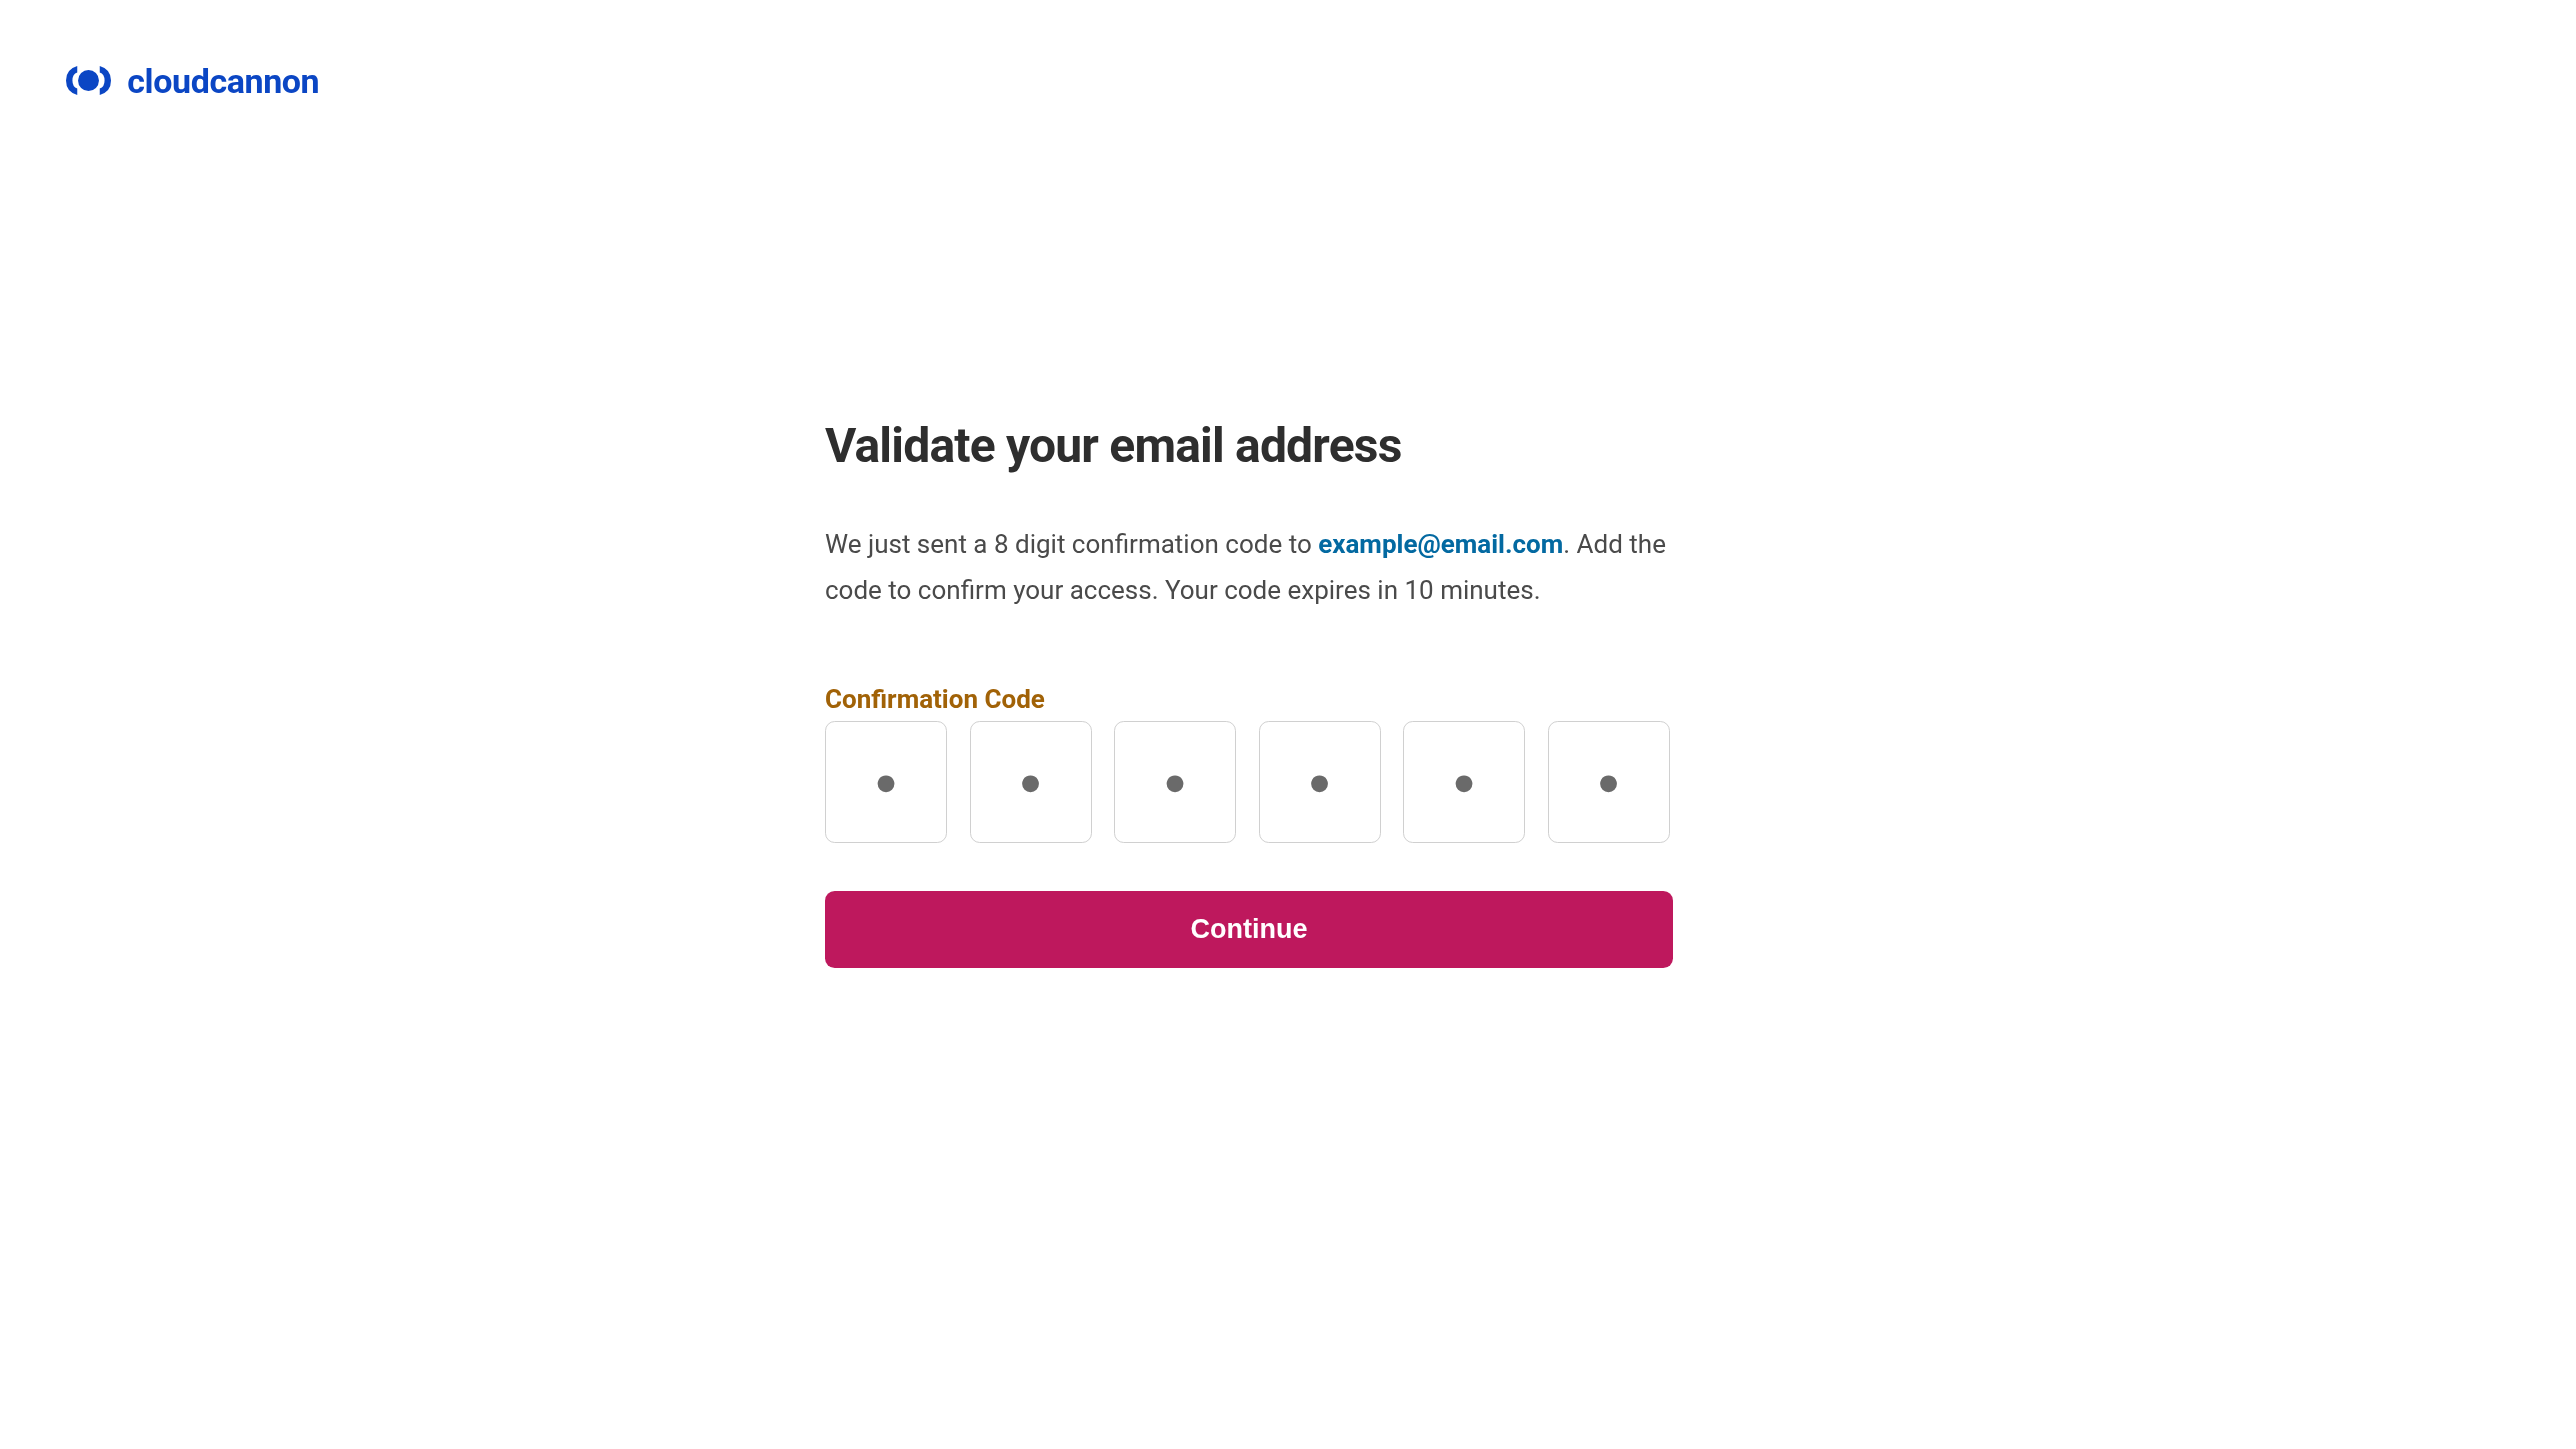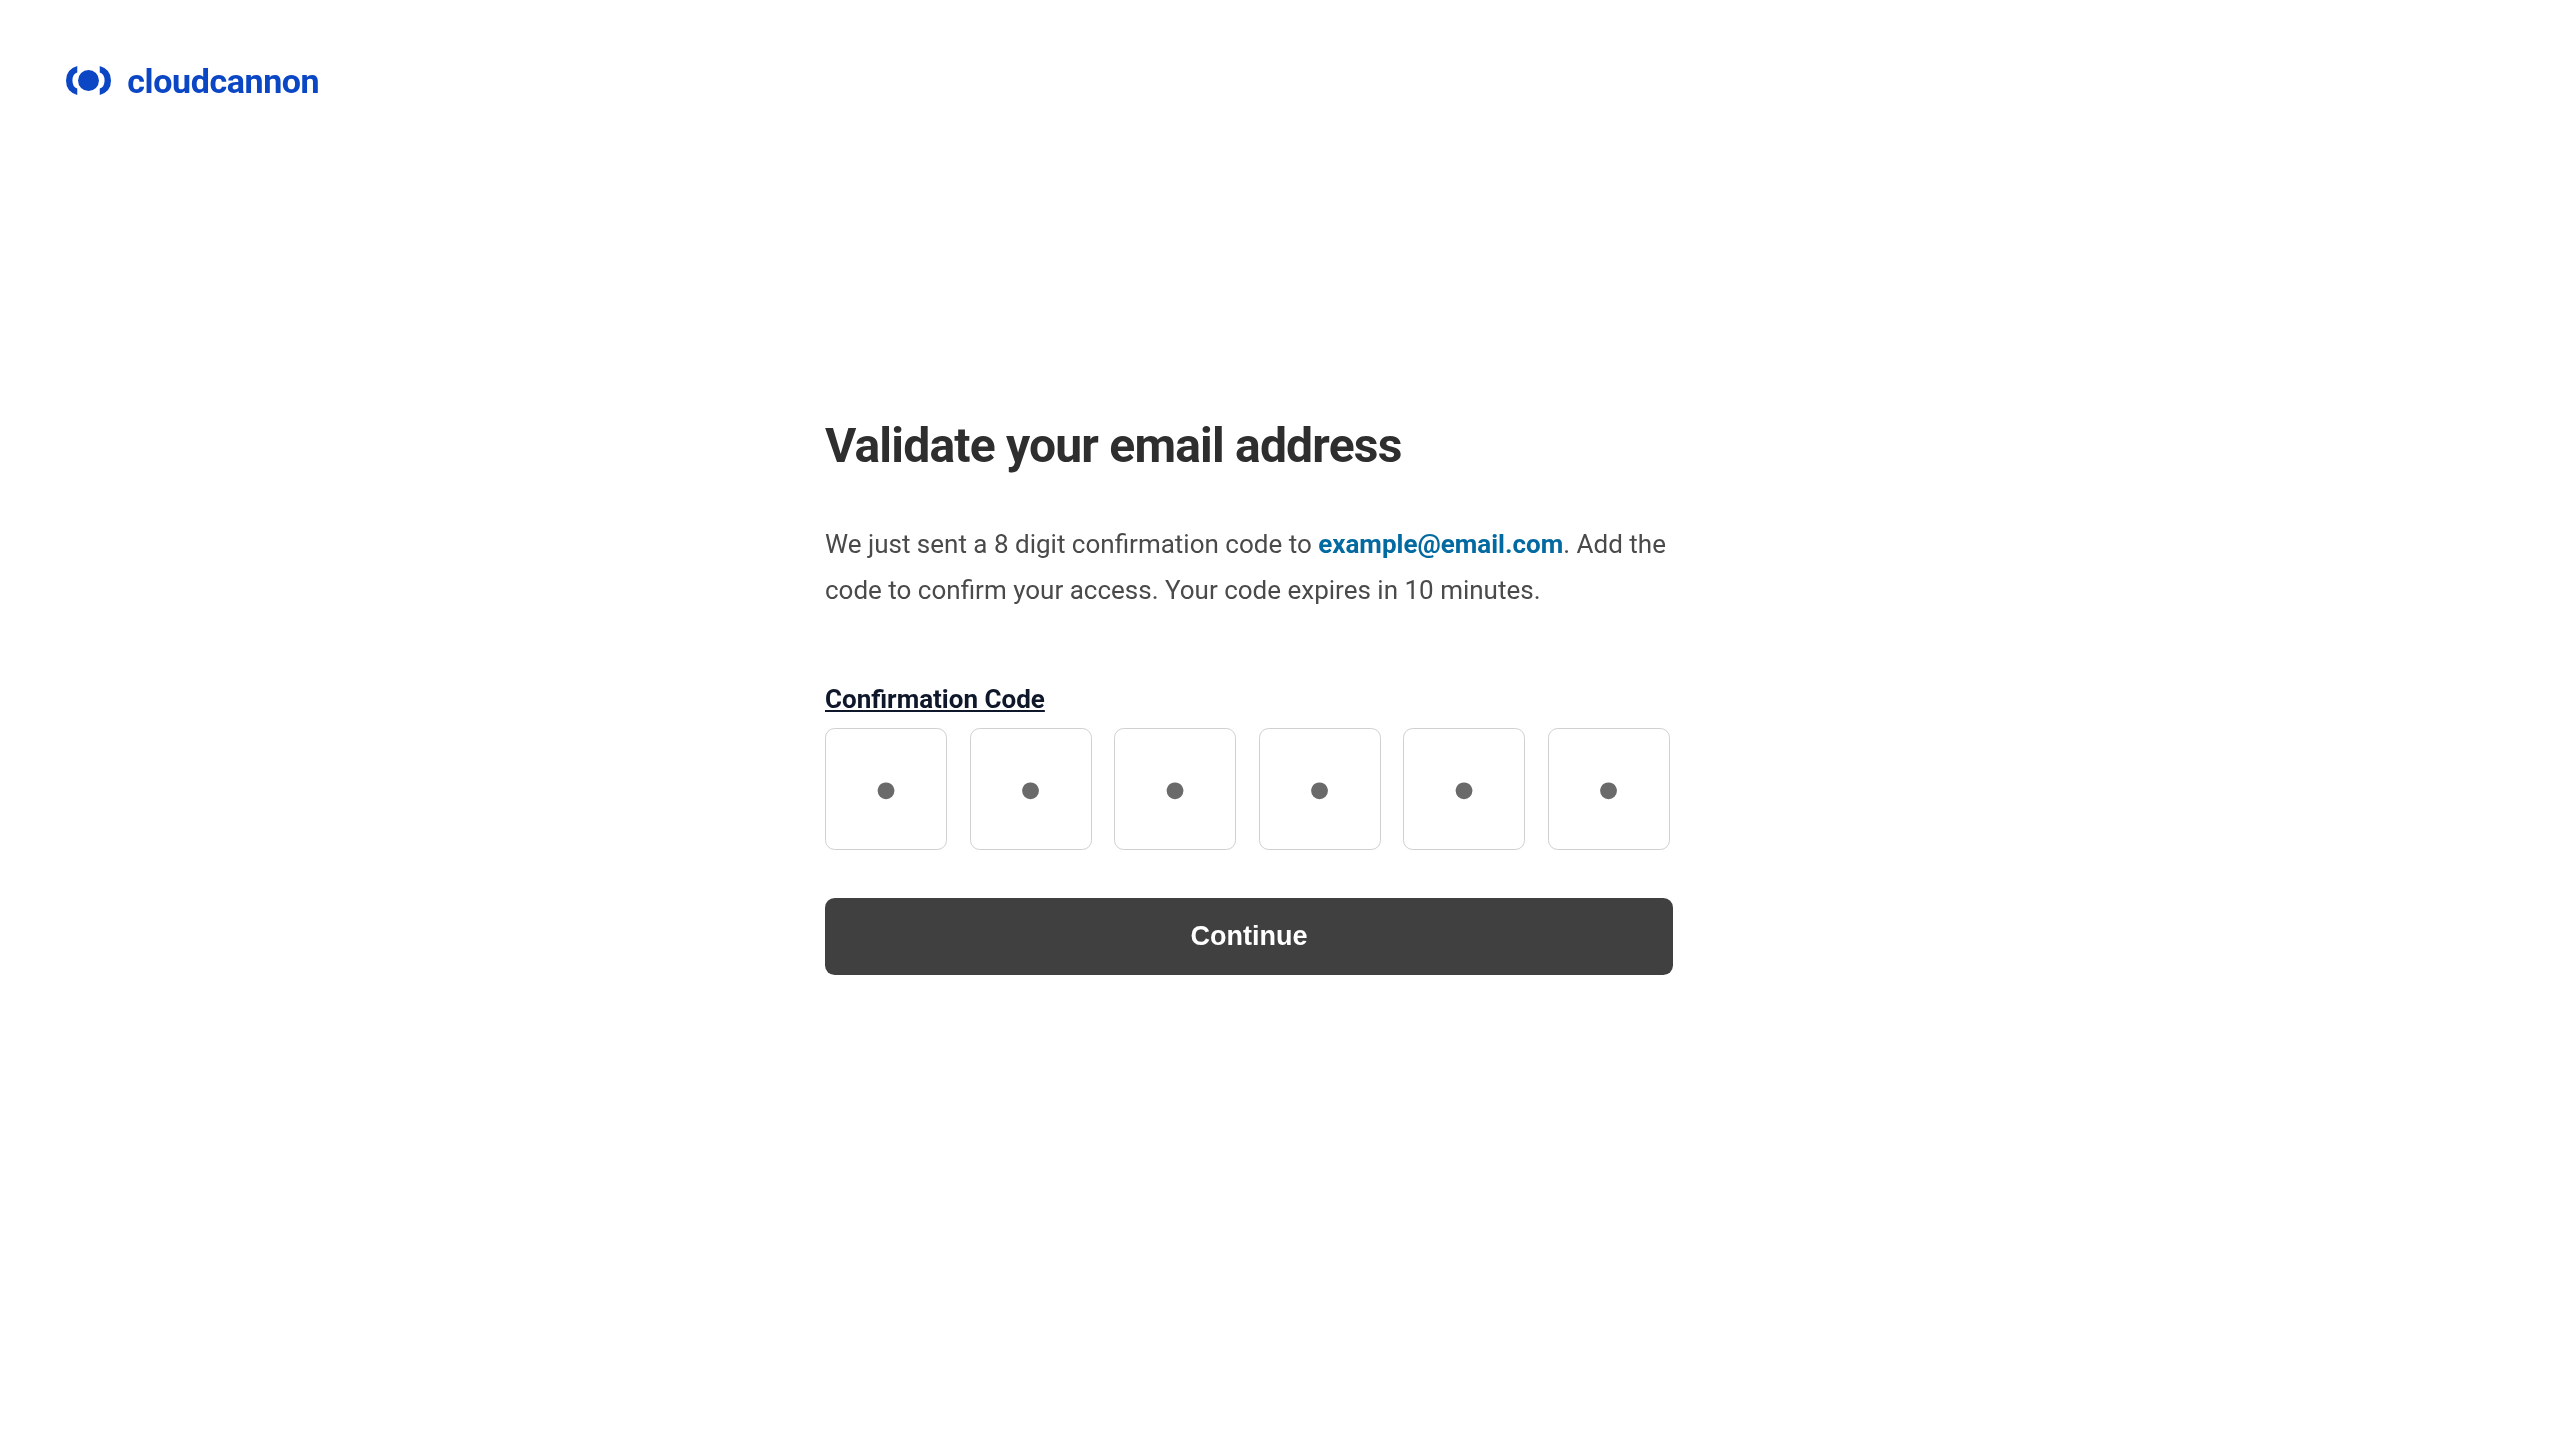--- a/index.html
+++ b/index.html
@@ -61,23 +61,22 @@
     }
 
     .description strong {
       font-weight: 700;
       color: #0369a1;
     }
 
     .field-label {
       font-size: 26px;
       font-weight: 700;
-      color: #0f172a;
-      margin-bottom: 14px;
-      text-decoration: underline;
+      color: #a16207;
+      margin-bottom: 7px;
     }
 
     .code-inputs {
       display: flex;
       gap: 22.5px;
       margin-bottom: 48px;
     }
 
     .code-input {
       width: 122px;
@@ -91,21 +90,21 @@
       outline: none;
     }
 
     .code-input::placeholder {
       color: #6a6a6a;
     }
 
     .continue-button {
       width: 100%;
       height: 77px;
-      background: #404040;
+      background: #be185d;
       color: #ffffff;
       border: none;
       border-radius: 9.7px;
       font-size: 27px;
       font-weight: 700;
       cursor: pointer;
       margin-bottom: 121px;
     }
 
     .footer-text {

